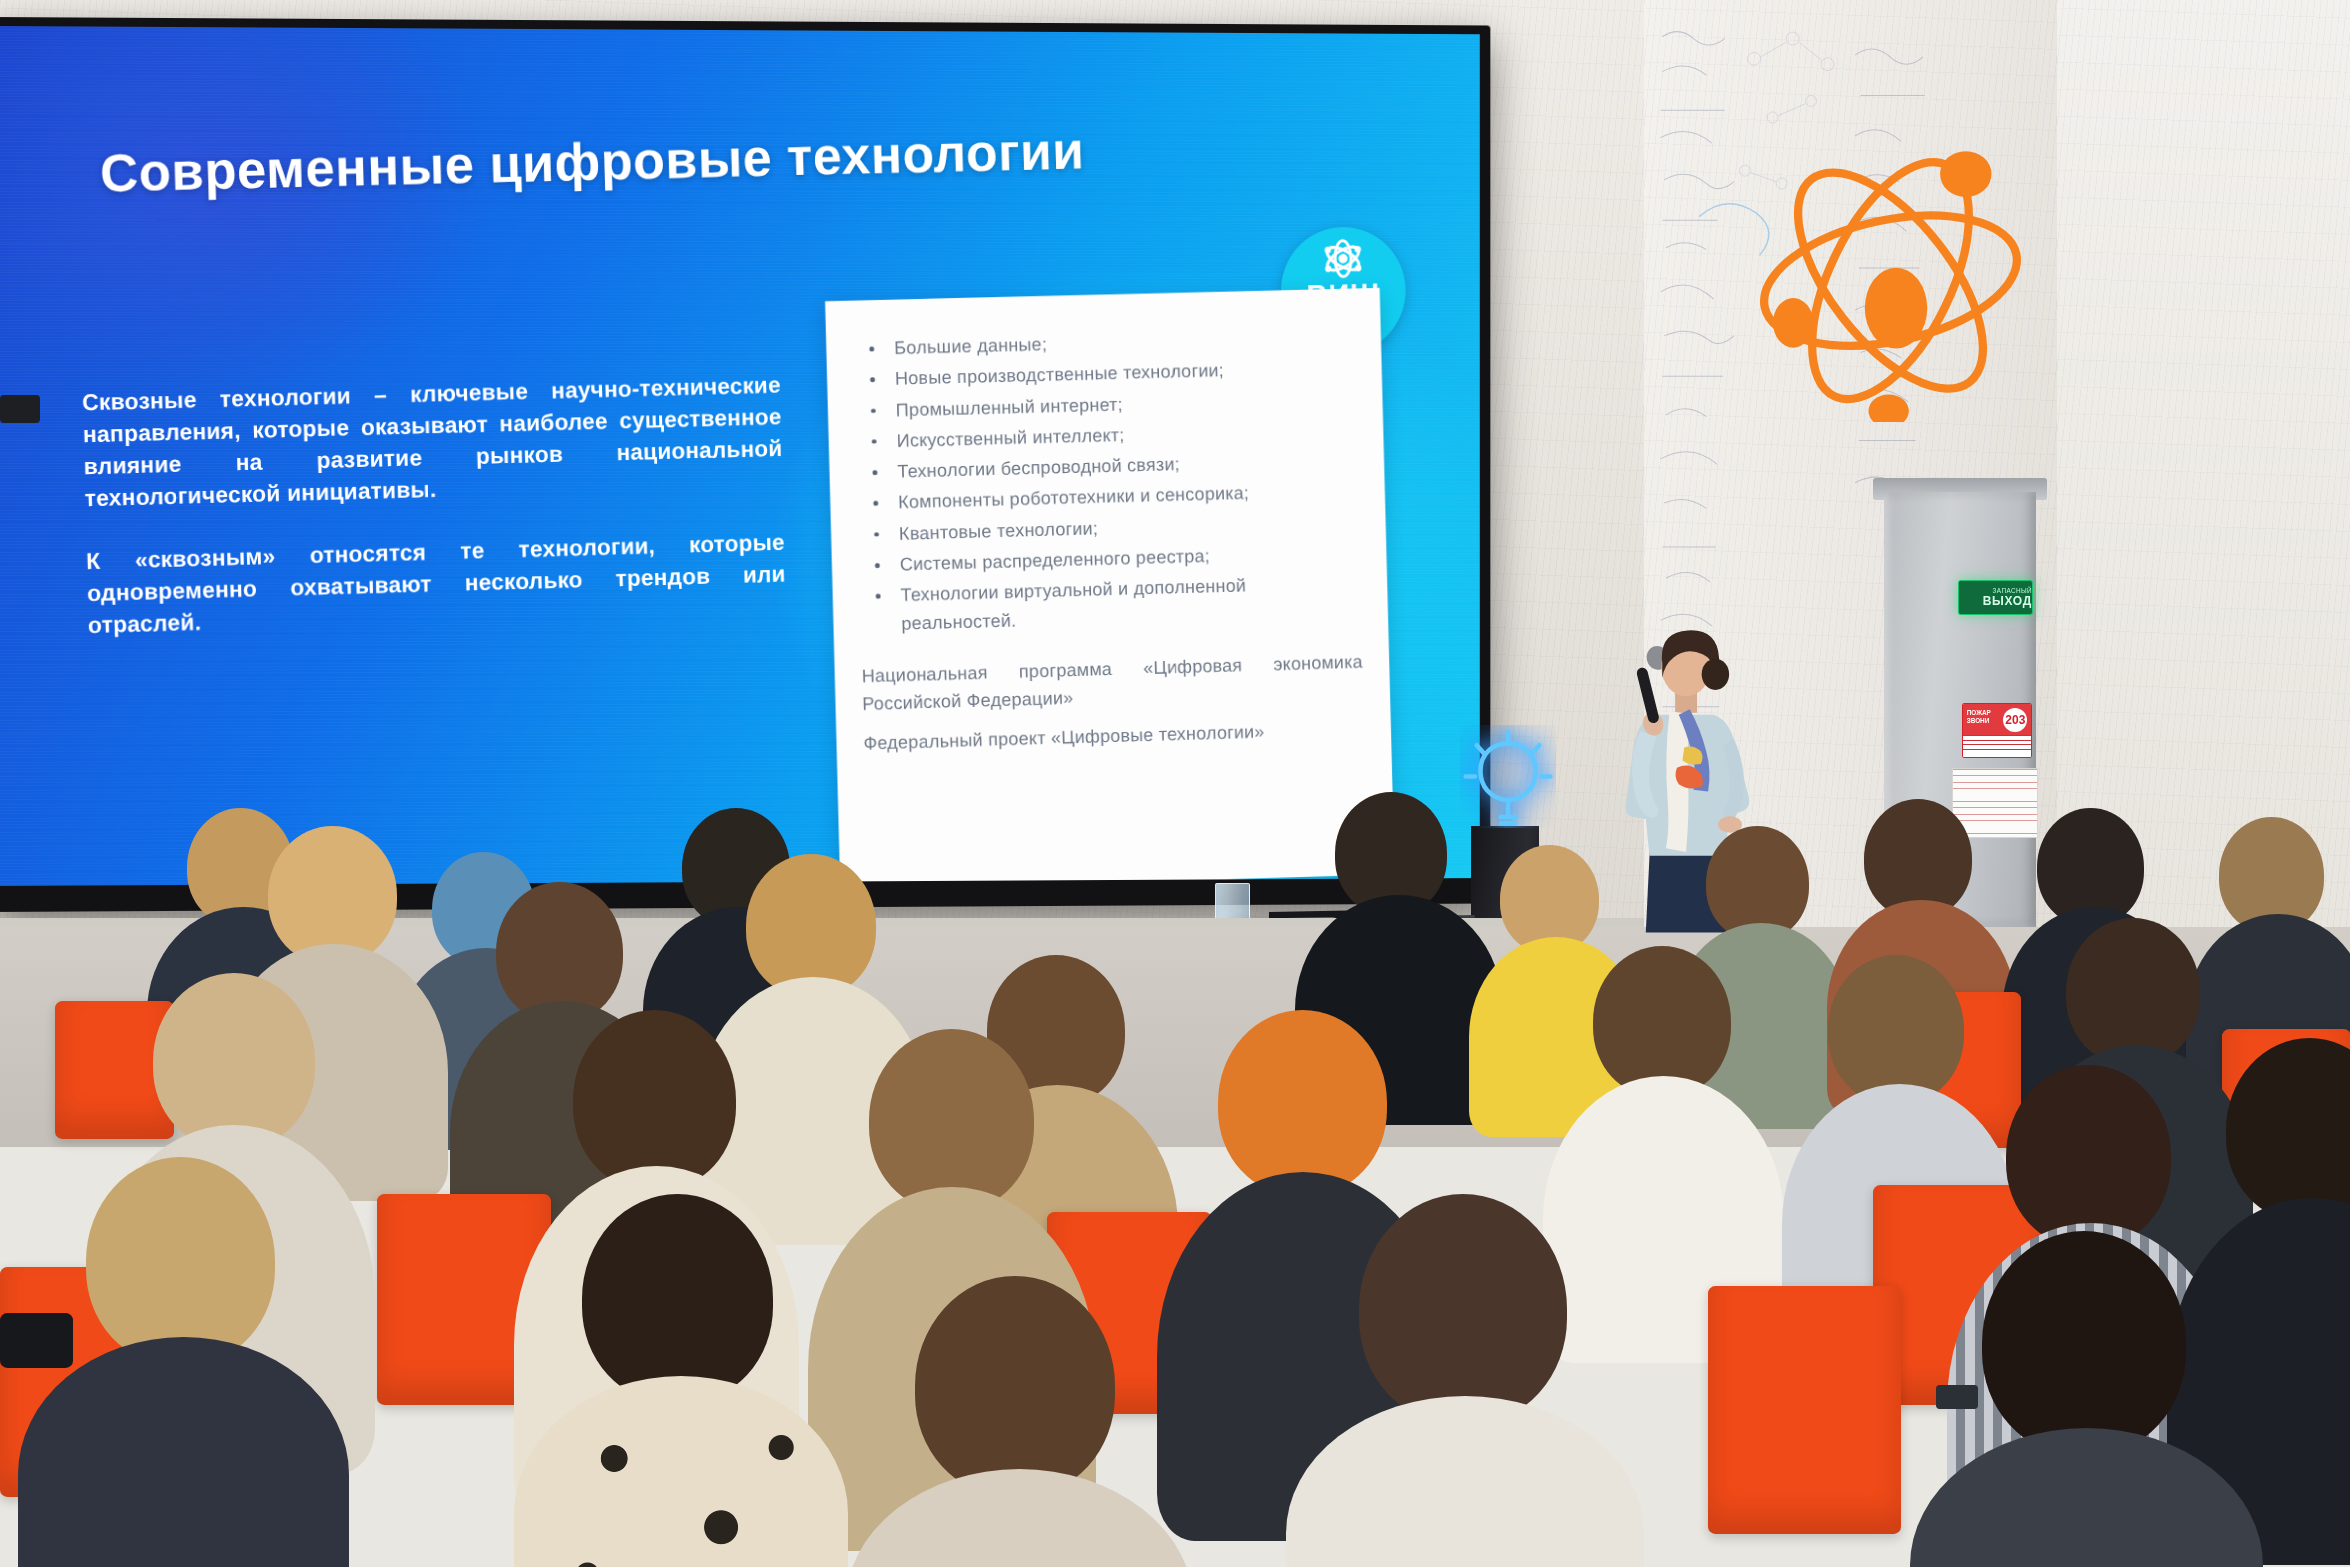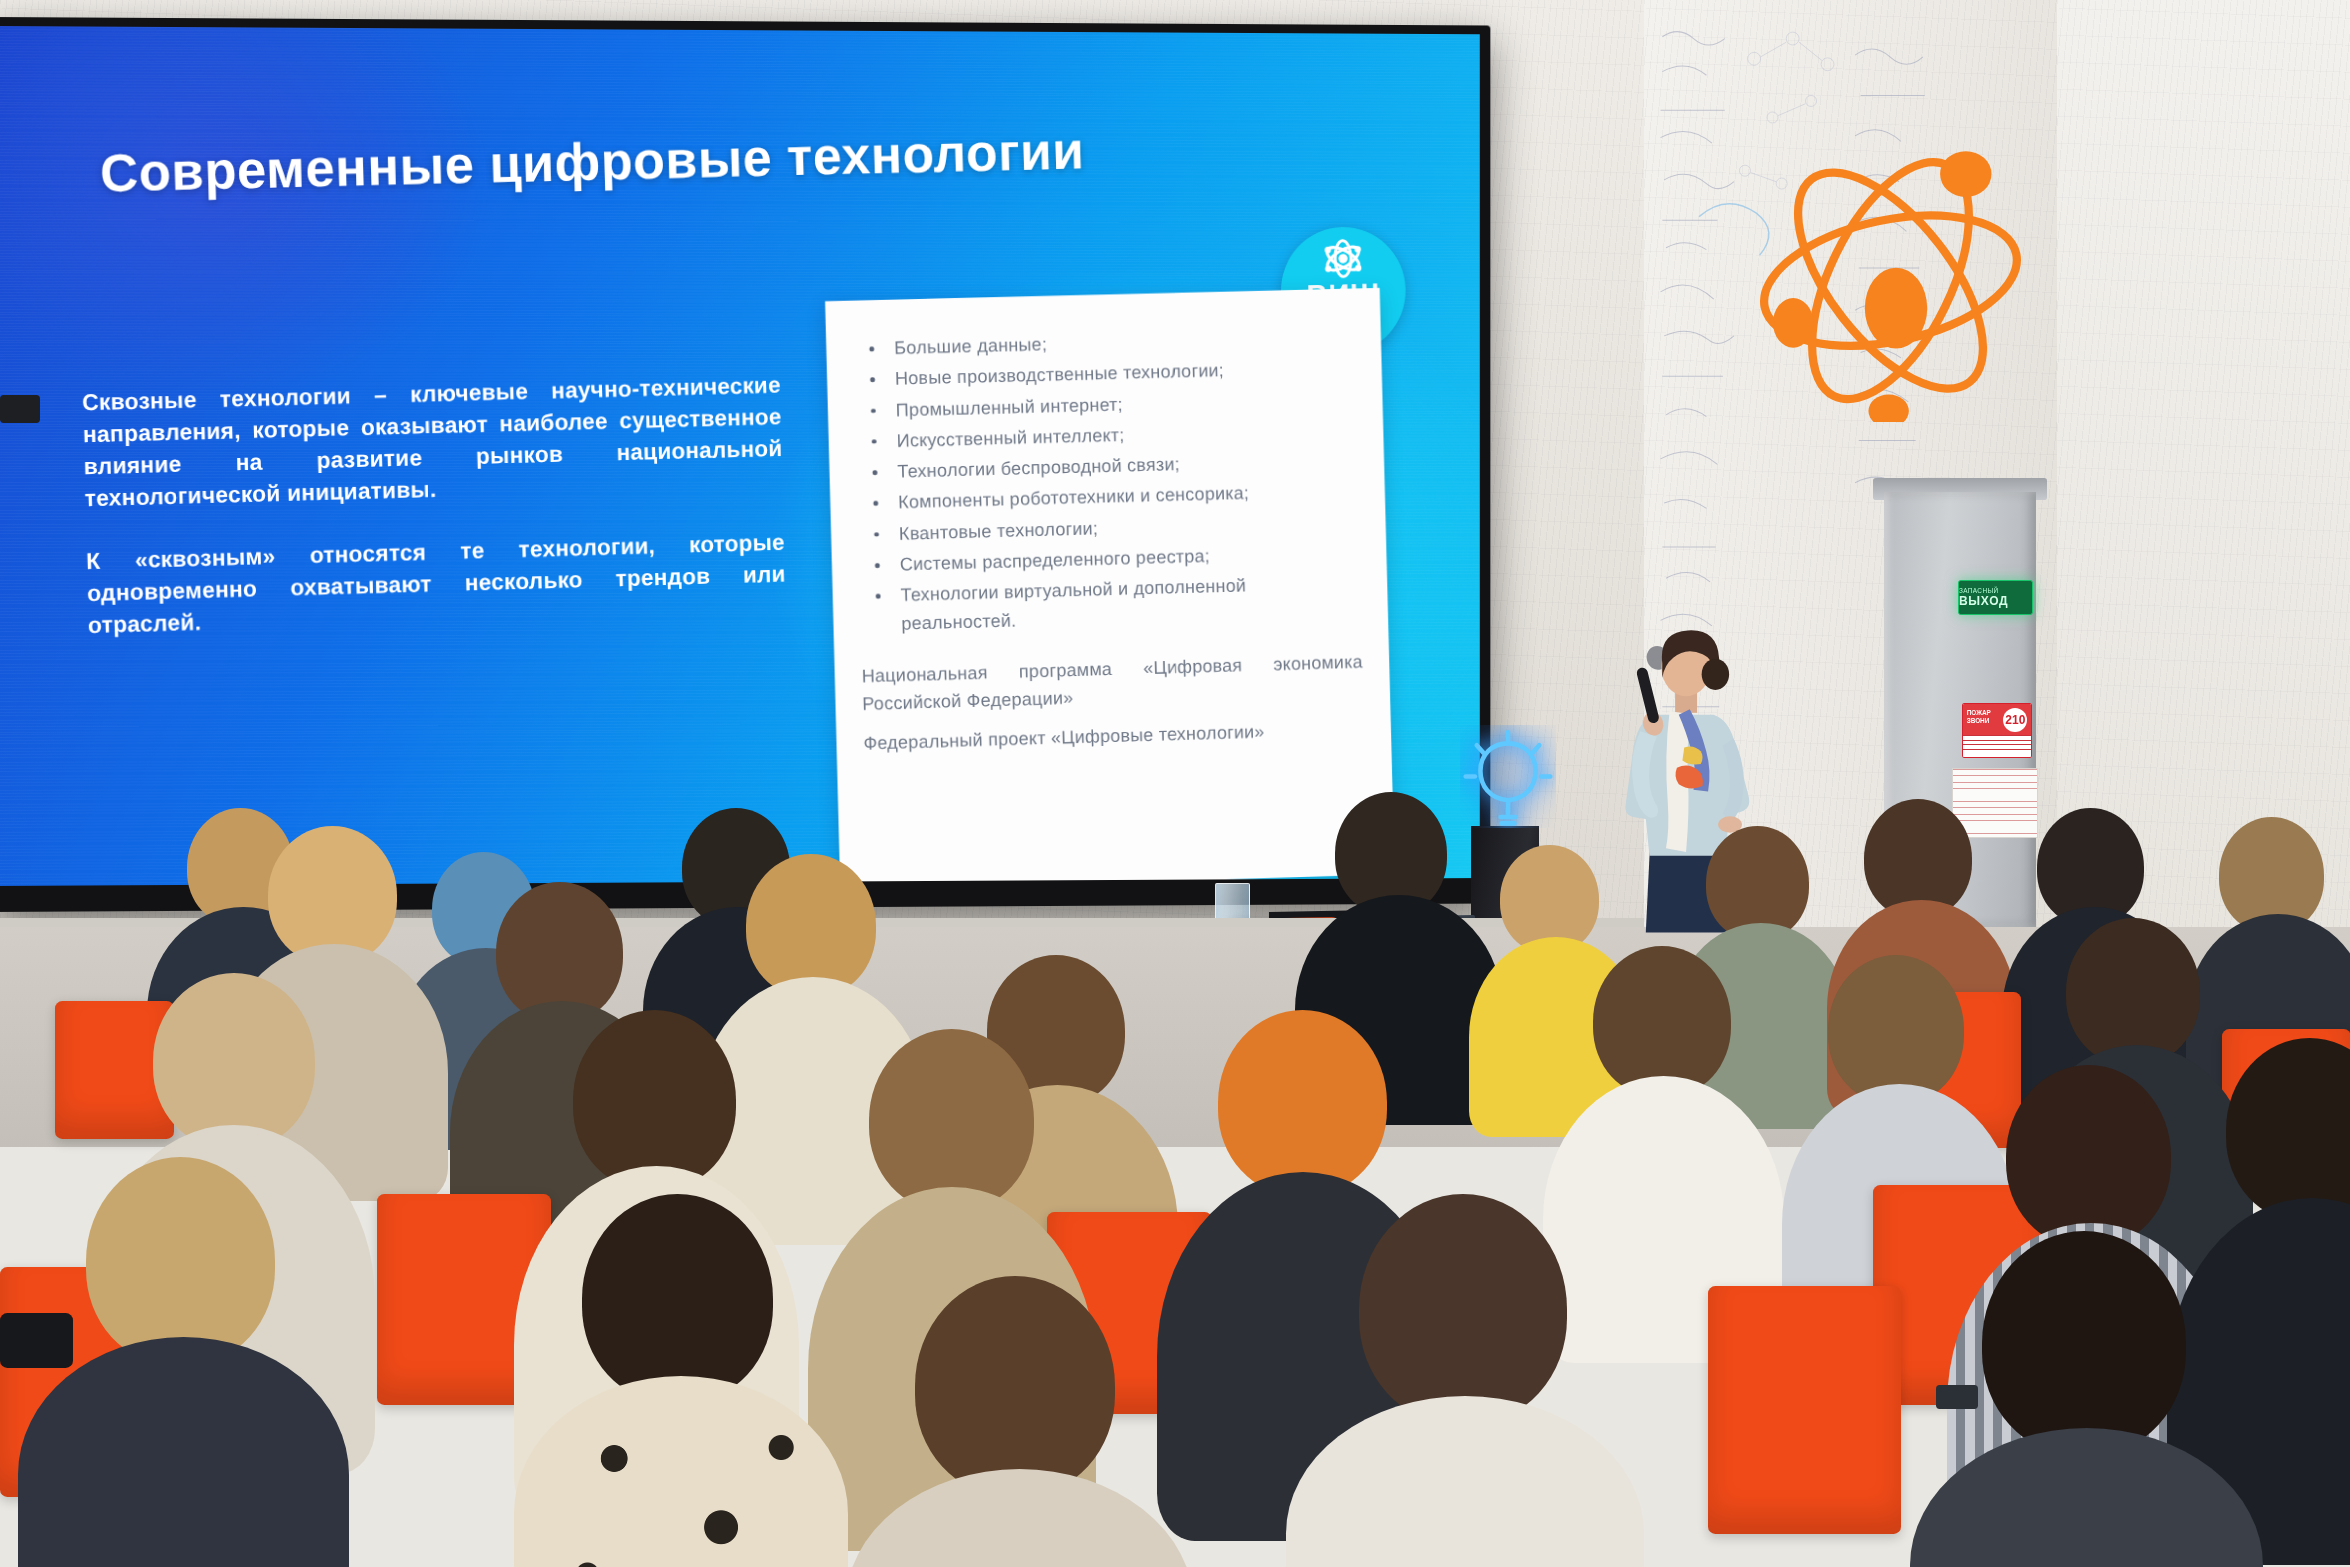--- a/index.html
+++ b/index.html
@@ -25,21 +25,21 @@
   .atom{position:absolute;left:1725px;top:119px;width:331px;height:303px;}
 
   
   .door{position:absolute;left:1884px;top:492px;width:152px;height:435px;
     background:linear-gradient(95deg,#b9bcc0 0%,#cfd2d5 35%,#aeb2b7 100%);
     box-shadow:inset -5.5px 0 11px rgba(0,0,0,.2), inset 3.7px 0 7.3px rgba(255,255,255,.4);}
   .door-top{position:absolute;left:1873px;top:478px;width:174px;height:22px;
     background:linear-gradient(180deg,#9fa3a8,#c6c9cd);border-radius:2.8px;}
   .exit-sign{position:absolute;left:1958px;top:580px;width:73px;height:33px;
     background:#0f6b3b;border:1.8px solid #18c46a;border-radius:2.8px;
-    display:flex;flex-direction:column;align-items:flex-start;justify-content:center;
+    display:flex;flex-direction:column;align-items:flex-end;justify-content:center;
     box-shadow:0 0 13px rgba(30,220,120,.55);}
   .exit-sign .s1{font-size:6.4px;color:#b6ffd9;letter-spacing:0.4px;line-height:7.3px;}
   .exit-sign .s2{font-size:12px;color:#d6ffe9;font-weight:bold;letter-spacing:0.7px;line-height:13px;}
   .emergency{position:absolute;left:1962px;top:703px;width:68px;height:53px;
     background:#fff;border:1.8px solid #d4202c;border-radius:1.8px;overflow:hidden;}
   .emergency .ehead{height:31px;background:#e23b3f;position:relative;}
   .emergency .enum{position:absolute;right:3.7px;top:3.7px;width:24px;height:24px;border-radius:50%;
     background:#fff;color:#d4202c;font-size:12px;font-weight:bold;display:flex;align-items:center;justify-content:center;}
   .emergency .etxt{position:absolute;left:3.7px;top:4.6px;color:#fff;font-size:6.4px;line-height:8.3px;font-weight:bold;}
   .emergency .ebody{height:18.4px;background:#fff;
@@ -205,21 +205,21 @@
 
   <div class="door-top"></div>
   <div class="door"></div>
   <div class="exit-sign">
     <span class="s1">ЗАПАСНЫЙ</span>
     <span class="s2">ВЫХОД</span>
   </div>
   <div class="emergency">
     <div class="ehead">
       <div class="etxt">ПОЖАР<br>ЗВОНИ</div>
-      <div class="enum">210</div>
+      <div class="enum">203</div>
     </div>
     <div class="ebody"></div>
   </div>
   <div class="notice"></div>
 
   <div class="screen-frame">
     <div class="screen">
       <div class="scanlines"></div>
 
       <div class="slide-title">Современные цифровые технологии</div>

